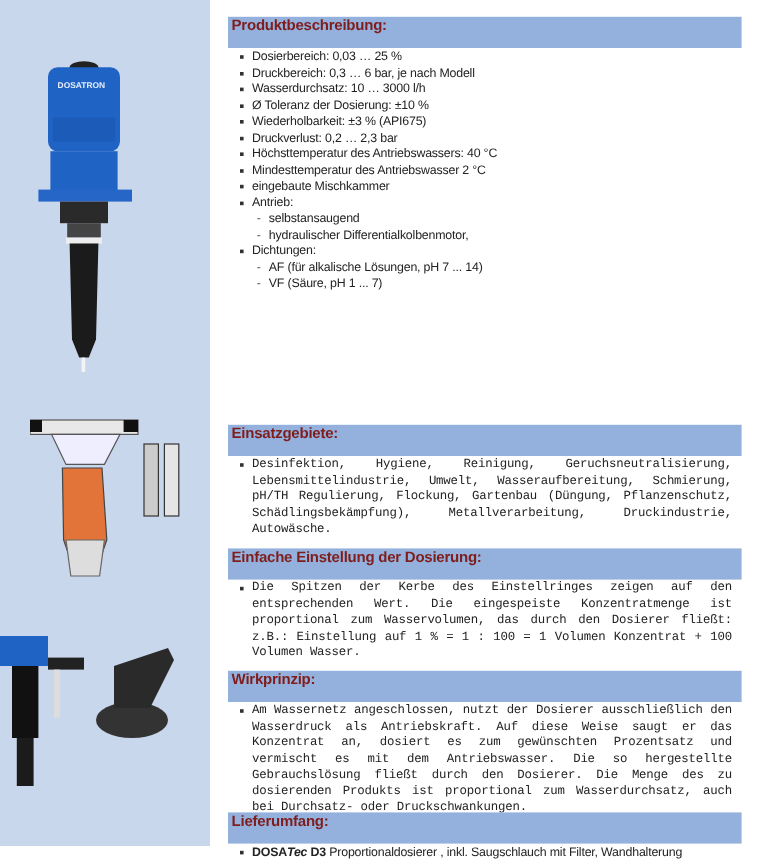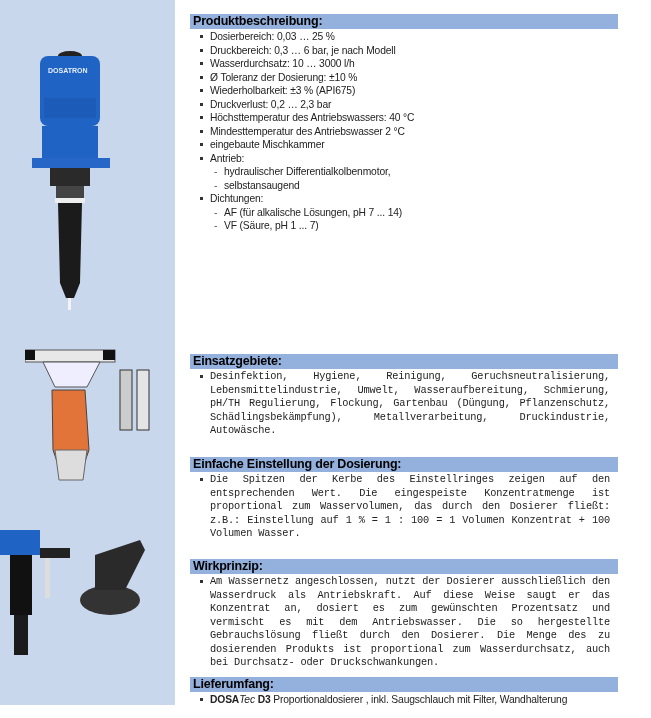--- a/index.html
+++ b/index.html
@@ -6,38 +6,38 @@
   html, body { width: 651px; height: 718px; background: #ffffff; overflow: hidden; }
   body { font-family: "Liberation Sans", sans-serif; color: #222; position: relative; }
   .left-panel {
     position: absolute; left: 0; top: 0; width: 175px; height: 705px;
     background: #c9d7ec;
   }
   .img { position: absolute; }
   .content { position: absolute; left: 190px; top: 0; width: 428px; }
   .section { position: absolute; left: 0; width: 428px; }
   .sec-title {
-    background: #93b1dc; color: #000000; font-weight: bold;
-    font-size: 12.5px; line-height: 15px; height: 15px; padding-left: 3px;
+    background: #93b1dc; color: #7f1d1d; font-weight: bold;
+    font-size: 12.5px; line-height: 15px; height: 26px; padding-left: 3px;
     letter-spacing: -0.2px;
   }
   ul.bullets { list-style: none; padding-left: 10px; margin-top: 1px; }
   ul.bullets > li {
     position: relative; padding-left: 10px; font-size: 10.3px; line-height: 13.5px;
     letter-spacing: -0.15px;
   }
   ul.bullets > li::before {
     content: ""; position: absolute; left: 0; top: 5px; width: 3px; height: 3px; background: #333;
   }
   ul.sub { list-style: none; padding-left: 4px; }
   ul.sub > li { position: relative; padding-left: 10px; font-size: 10.3px; line-height: 13.5px; }
   ul.sub > li::before { content: "-"; position: absolute; left: 0; top: 0; color: #555; }
   .justify { text-align: justify; padding-right: 8px; font-family: Liberation Mono, monospace; }
   .brand { font-weight: bold; }
-  .brand i { font-weight: normal; font-style: italic; }
+  .brand i { font-weight: bold; font-style: italic; }
 </style>
 </head>
 <body>
 
 <div class="left-panel">
 
   <svg class="img" style="left:30px;top:48px" width="85" height="265" viewBox="0 0 85 265">
     <ellipse cx="40" cy="8" rx="12" ry="5" fill="#222"></ellipse>
     <rect x="10" y="8" width="60" height="70" rx="8" fill="#1f63c4"></rect>
     <rect x="14" y="50" width="52" height="20" fill="#1a56b0" opacity="0.6"></rect>
@@ -83,22 +83,22 @@
       <li>Wasserdurchsatz: 10 … 3000 l/h</li>
       <li>Ø Toleranz der Dosierung: ±10 %</li>
       <li>Wiederholbarkeit: ±3 % (API675)</li>
       <li>Druckverlust: 0,2 … 2,3 bar</li>
       <li>Höchsttemperatur des Antriebswassers: 40 °C</li>
       <li>Mindesttemperatur des Antriebswasser 2 °C</li>
       <li>eingebaute Mischkammer</li>
       <li>
         <span>Antrieb:</span>
         <ul class="sub">
+          <li>selbstansaugend</li>
           <li>hydraulischer Differentialkolbenmotor,</li>
-          <li>selbstansaugend</li>
         </ul>
       </li>
       <li>
         <span>Dichtungen:</span>
         <ul class="sub">
           <li>AF (für alkalische Lösungen, pH 7 ... 14)</li>
           <li>VF (Säure, pH 1 ... 7)</li>
         </ul>
       </li>
     </ul>

